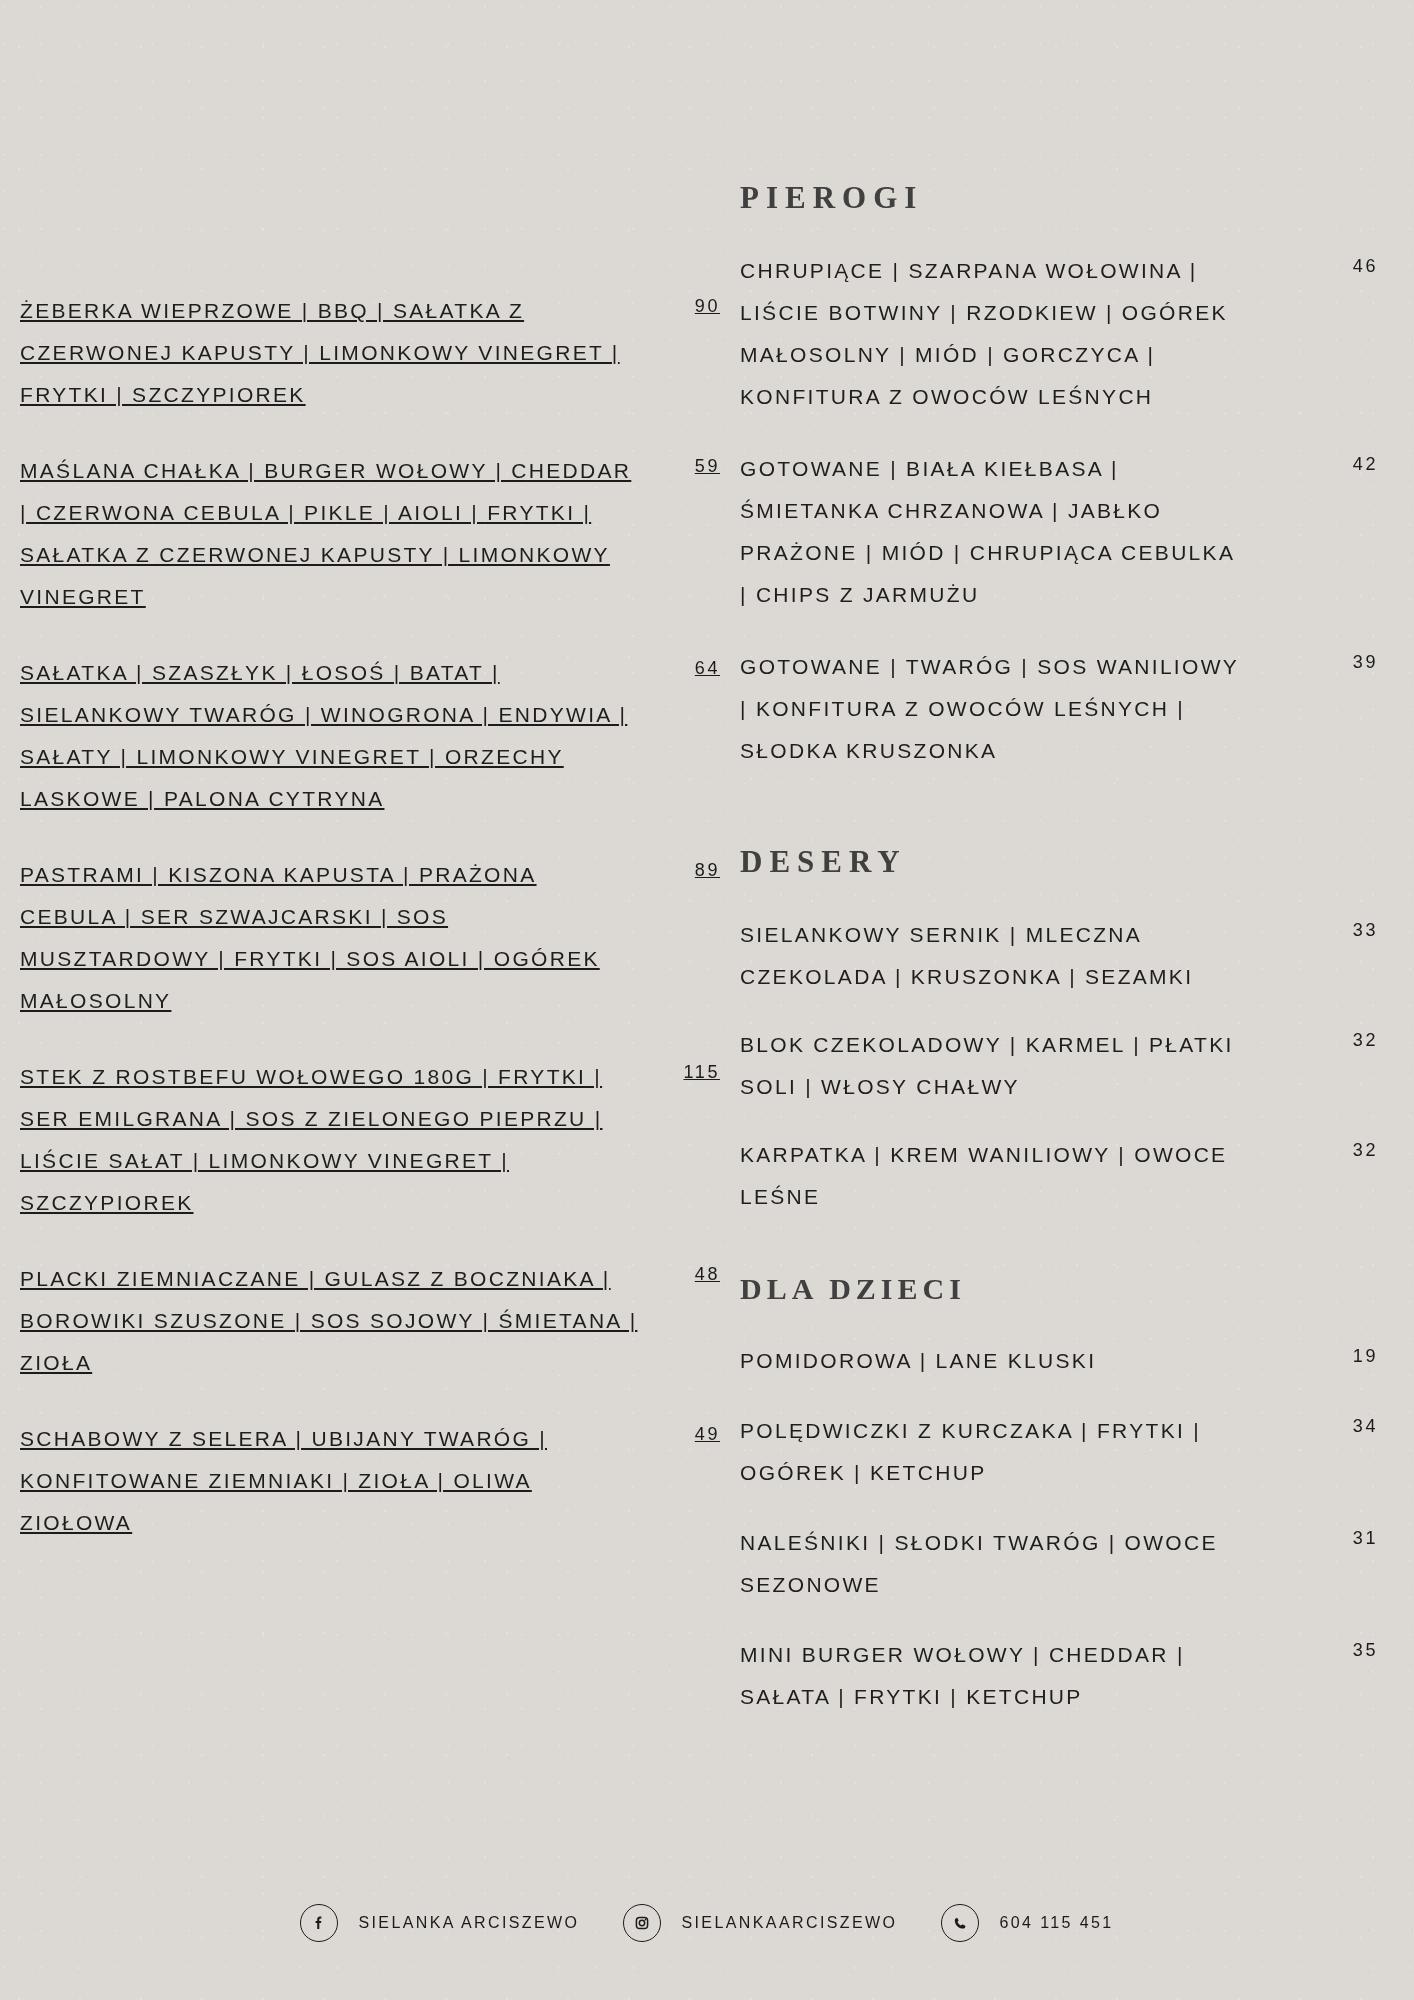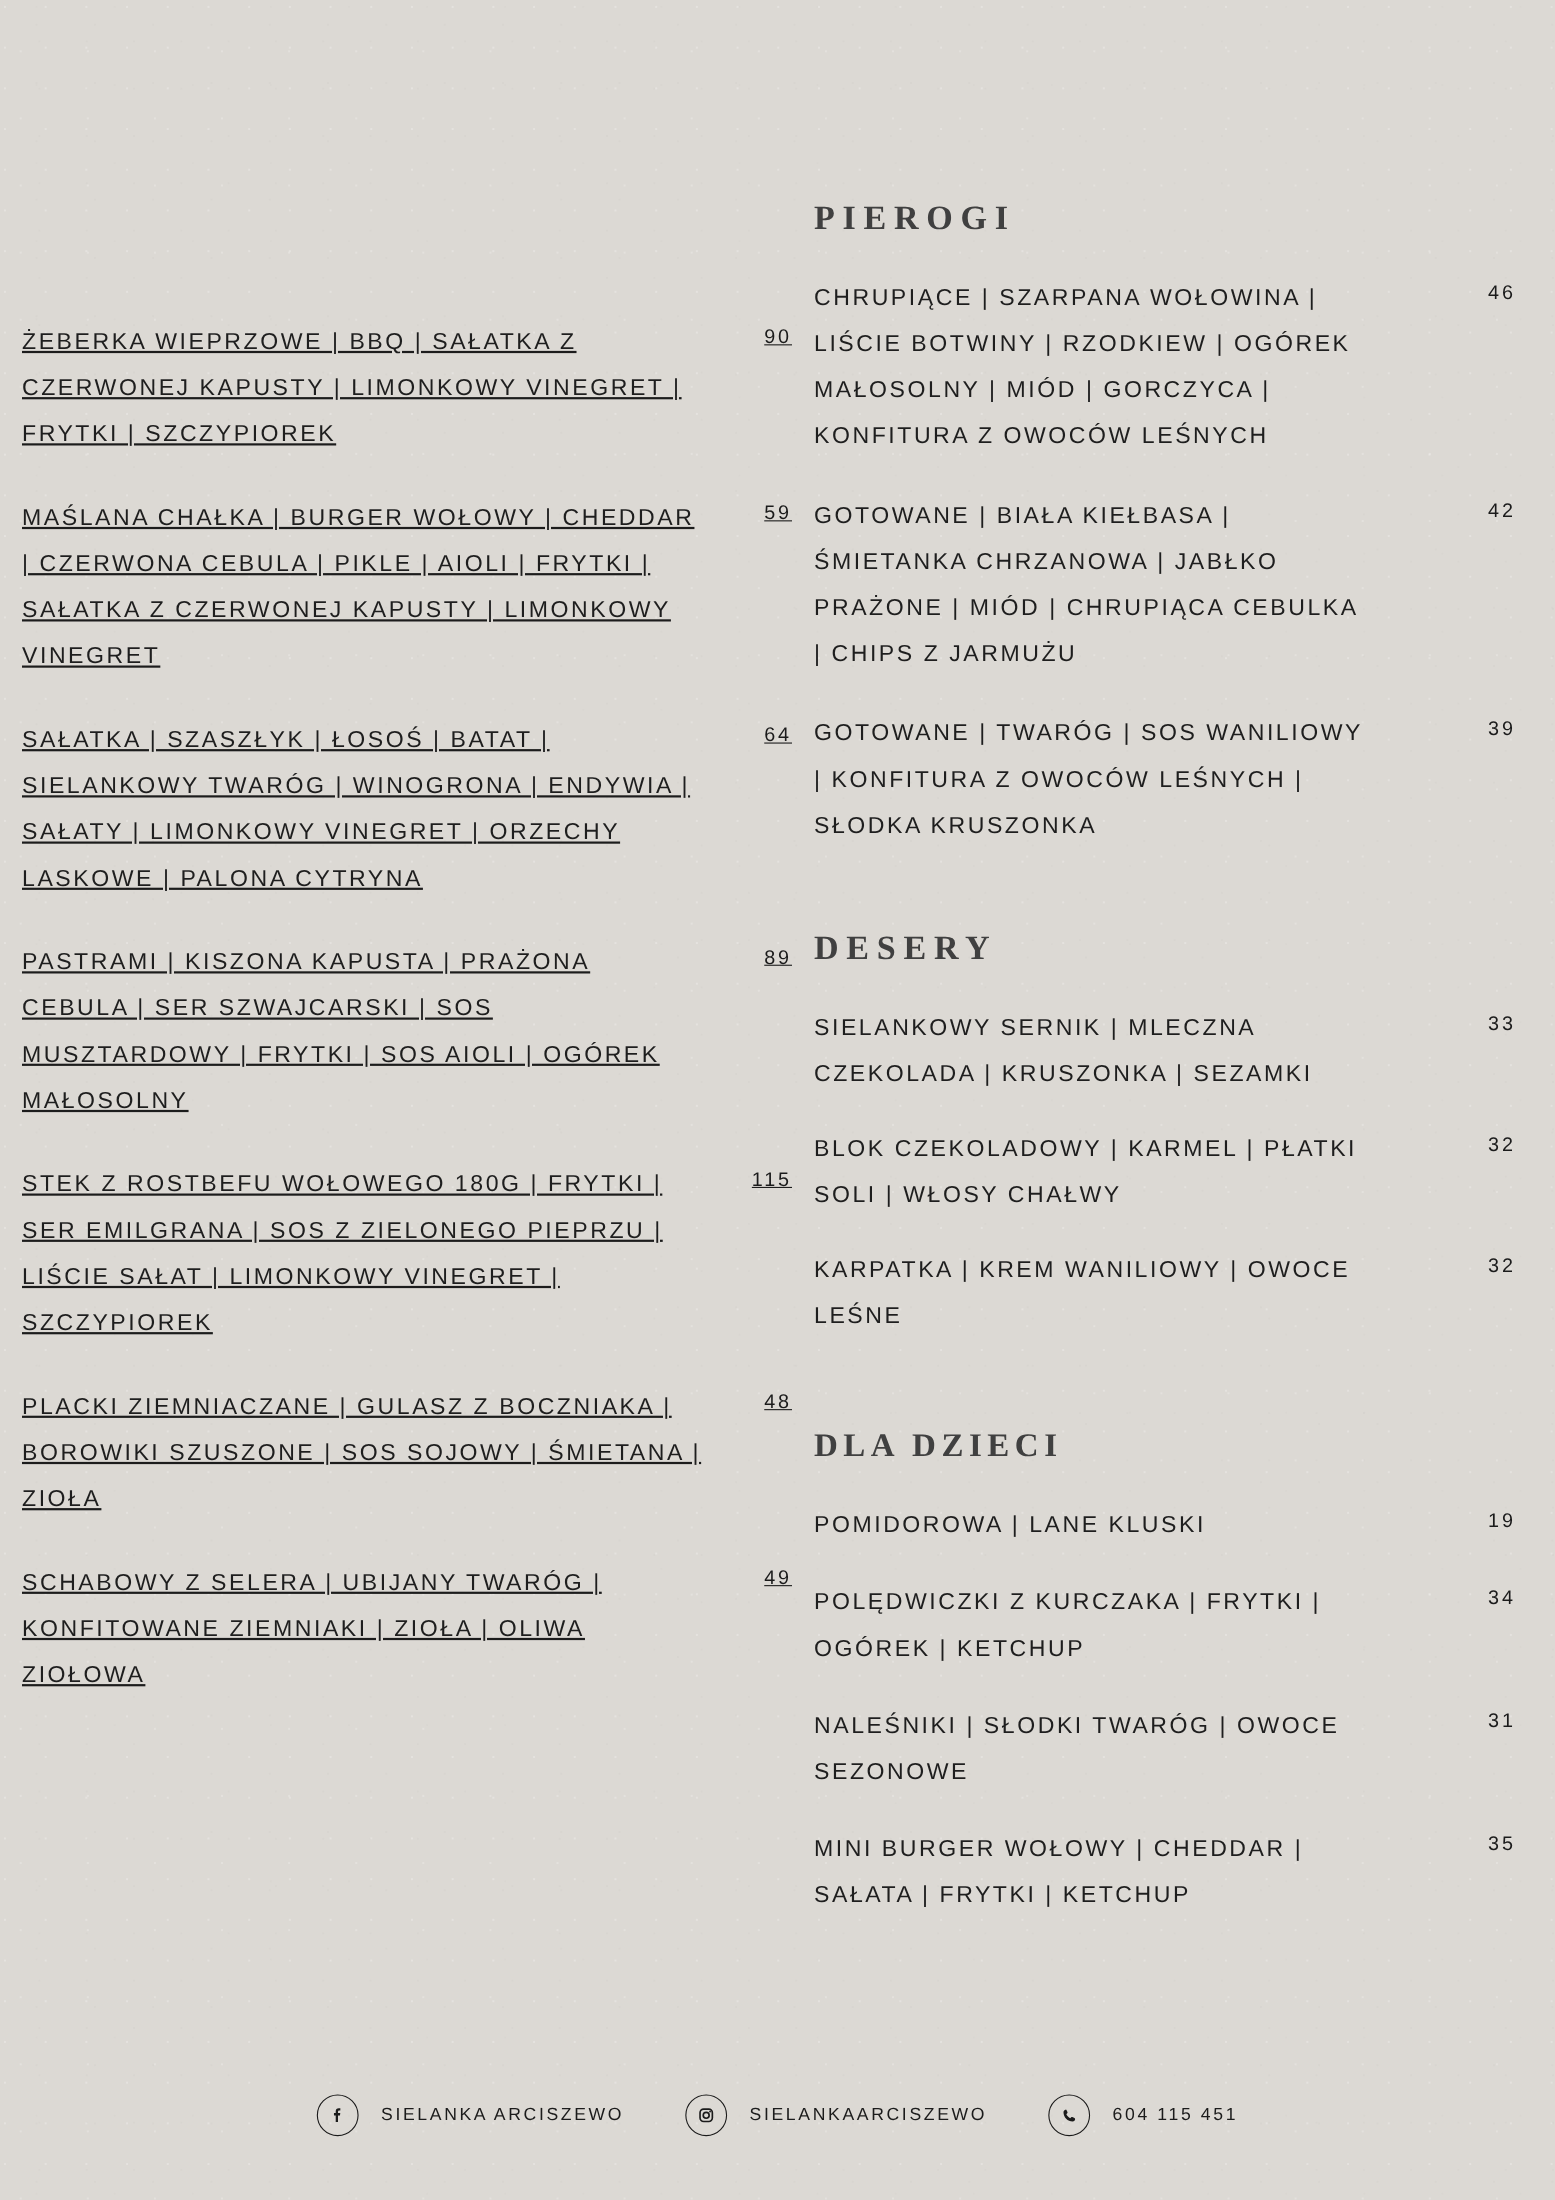--- a/index.html
+++ b/index.html
@@ -94,32 +94,32 @@
     white-space: nowrap;
     padding-top: 6px;
     padding-left: 16px;
     min-width: 58px;
     text-align: right;
   }
 
   .group-pierogi .item { margin-bottom: 30px; }
   .group-desery { margin-top: 72px; }
   .group-desery .item { margin-bottom: 26px; }
-  .group-dzieci { margin-top: 80px; }
+  .group-dzieci { margin-top: 54px; }
   .group-dzieci .item { margin-bottom: 28px; }
 
   .footer {
     position: absolute;
     left: 0;
     right: 0;
     bottom: 58px;
     display: flex;
     justify-content: center;
     align-items: center;
-    gap: 56px;
+    gap: 44px;
   }
   .footer-item {
     display: flex;
     align-items: center;
     gap: 20px;
   }
   .footer-label {
     font-size: 16px;
     letter-spacing: 2.4px;
     text-transform: uppercase;

